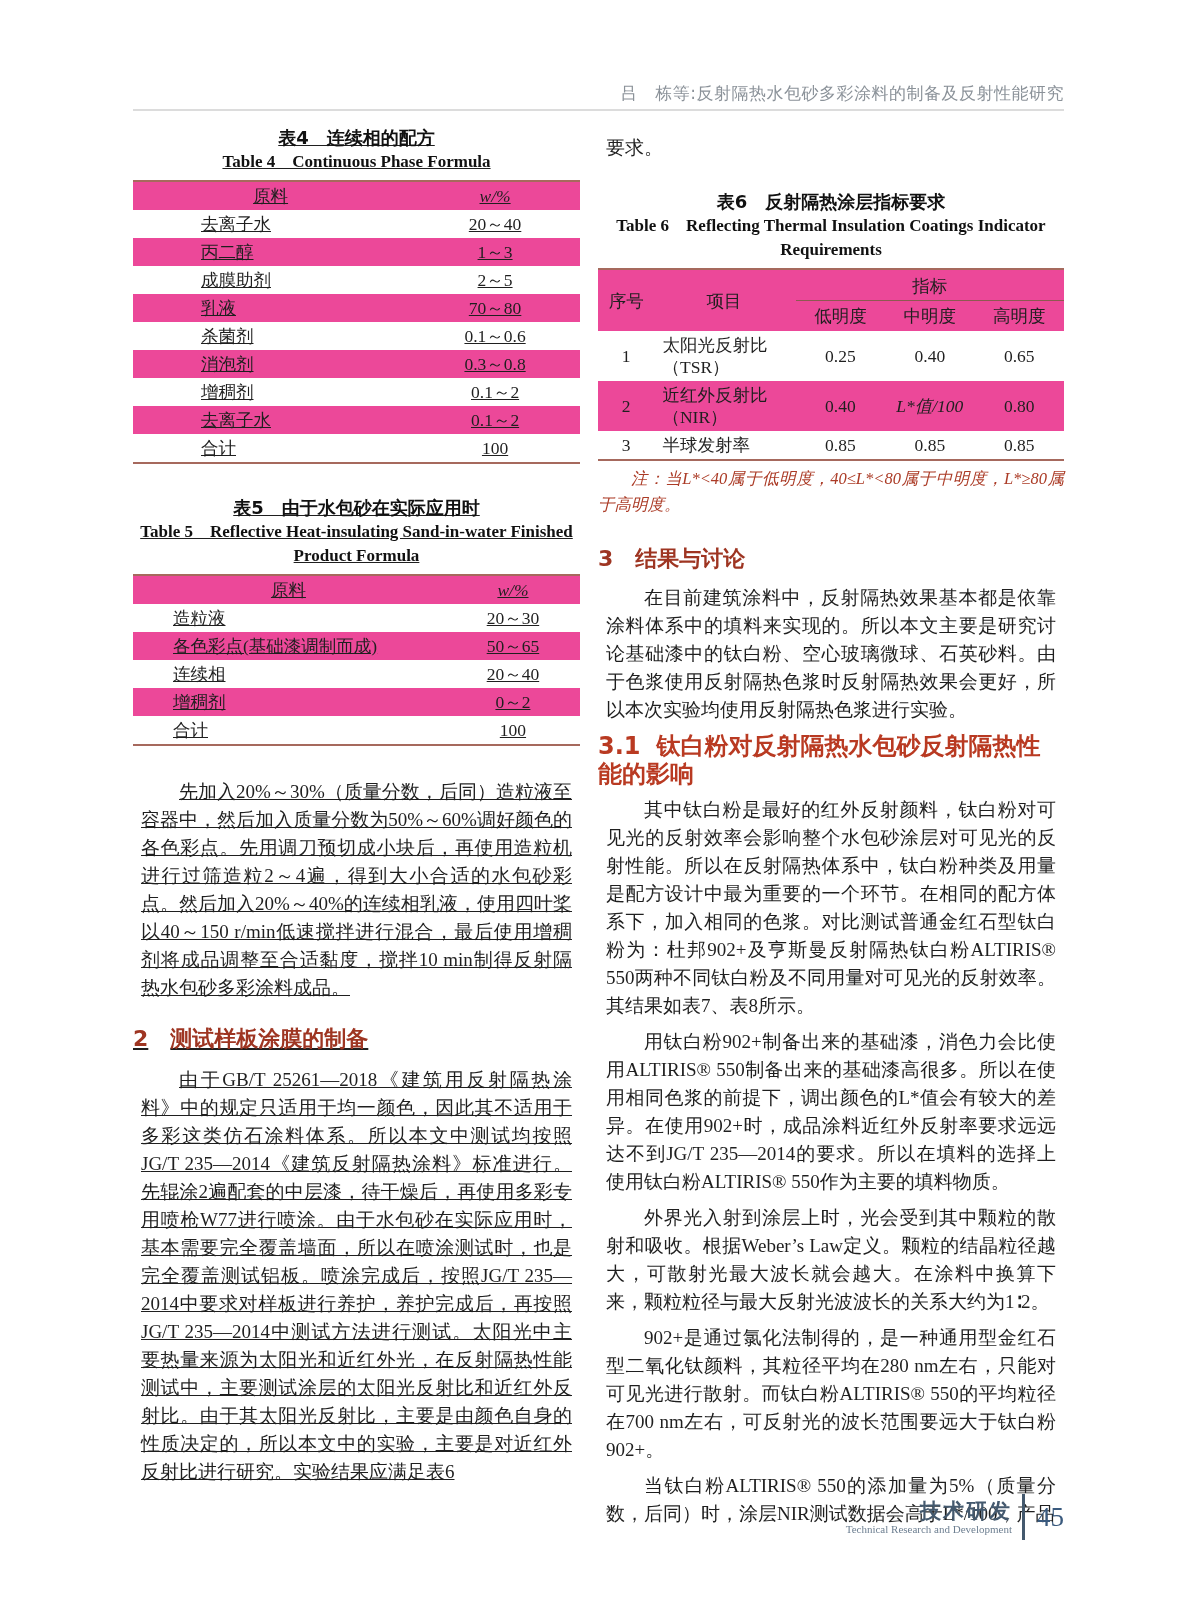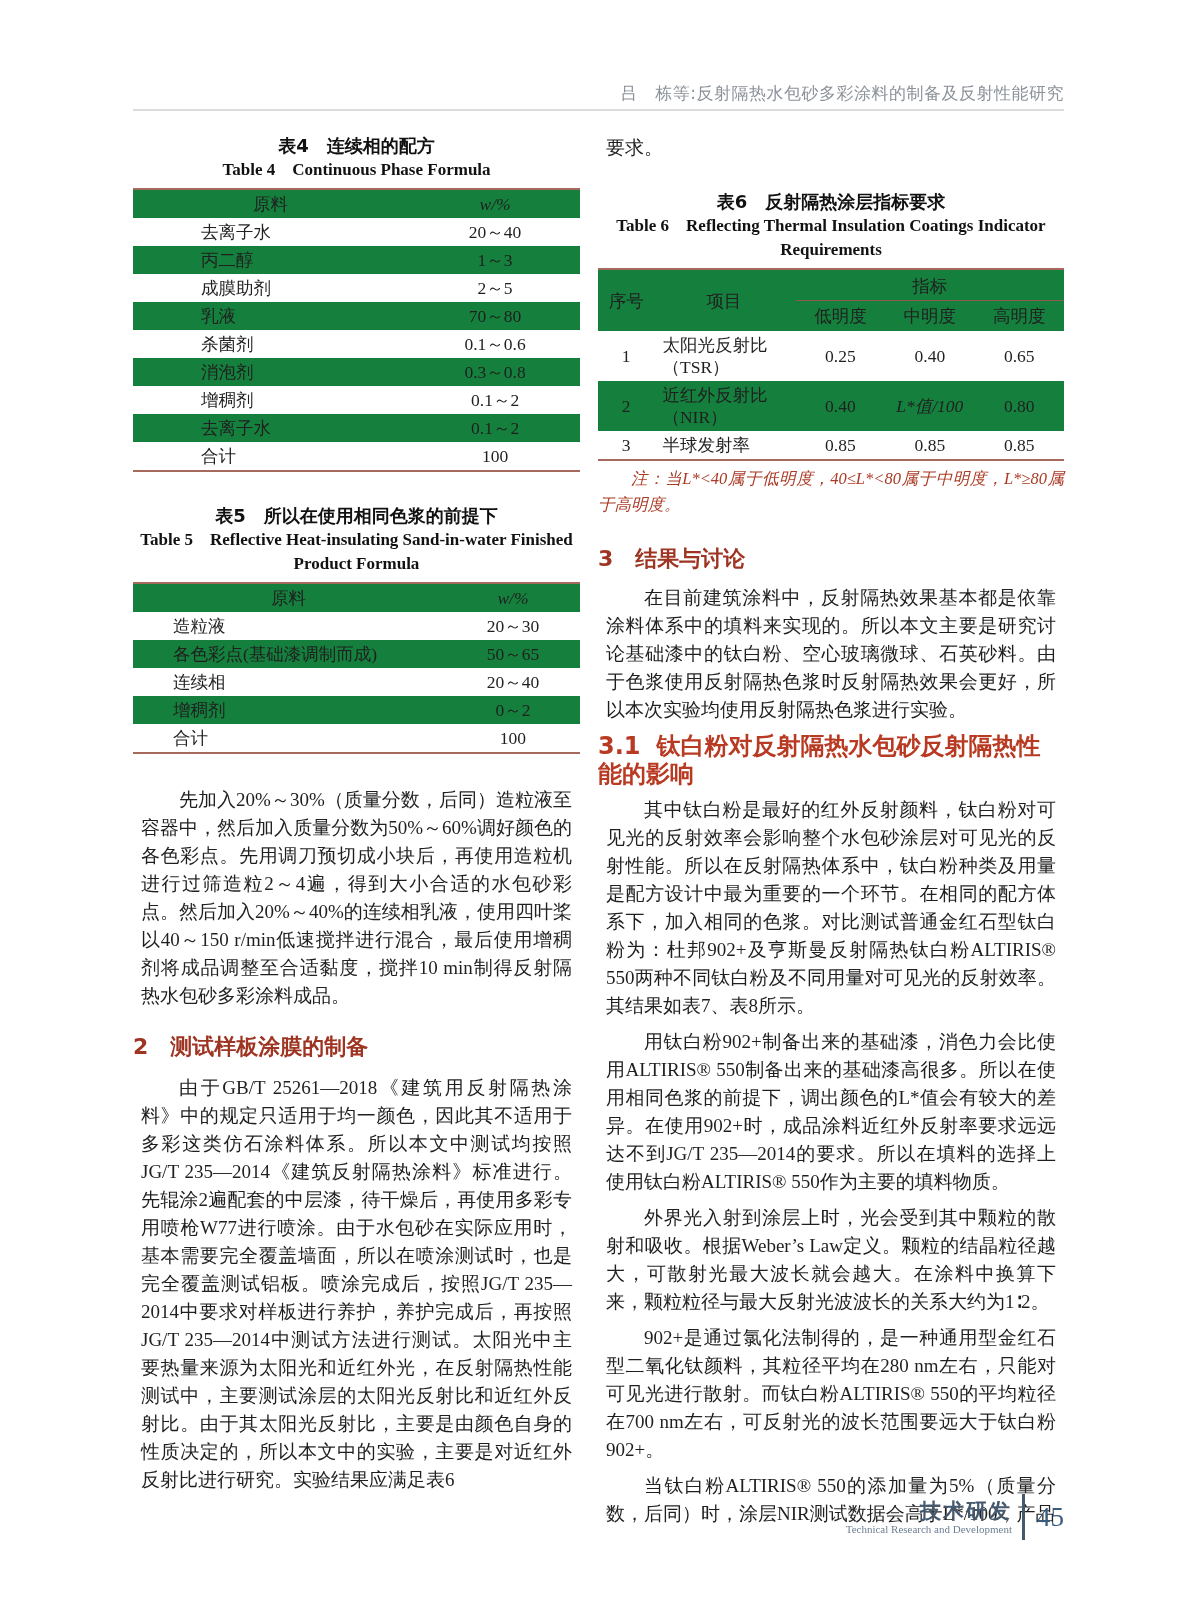--- a/index.html
+++ b/index.html
@@ -4,35 +4,35 @@
 <style>
   html,body{margin:0;padding:0;background:#ffffff;}
   .page{position:relative;width:1187px;height:1600px;background:#ffffff;overflow:hidden;
         font-family:"Liberation Serif","DejaVu Serif",serif;color:#1f1f1f;}
 
   
   .running-head{position:absolute;top:82px;left:133px;right:123px;text-align:right;
     font-size:17px;color:#8b9299;font-family:"DejaVu Sans","Liberation Sans",sans-serif;letter-spacing:.5px;}
   .head-rule{position:absolute;top:109px;left:133px;right:123px;border-top:2px solid #dcdcdc;}
 
-  .col-left{position:absolute;top:126px;left:133px;width:447px;}
+  .col-left{position:absolute;top:118px;left:133px;width:447px;text-decoration:underline;}
   .col-right{position:absolute;top:126px;left:598px;width:466px;}
 
   
   .tbl-title-cn{text-align:center;font-weight:bold;font-size:18px;line-height:24px;
      font-family:"DejaVu Sans","Liberation Sans",sans-serif;color:#111;}
   .tbl-title-en{text-align:center;font-weight:bold;font-size:17px;line-height:24px;
      font-family:"Liberation Serif","DejaVu Serif",serif;color:#111;}
 
   
   table.ftable{width:100%;border-collapse:collapse;margin-top:6px;
      border-top:2px solid #a6695d;border-bottom:2px solid #a6695d;
      font-size:17.5px;font-family:"Liberation Serif","DejaVu Serif",serif;}
   table.ftable td,table.ftable th{padding:3px 2px;font-weight:normal;line-height:22px;}
-  tr.pink{background:#15803d;}
+  tr.pink{background:#ec4899;}
   .t4 .c1{width:62%;text-align:left;padding-left:68px;}
   .t4 th.c1{text-align:center;padding-left:0;}
   .t4 .c2{width:38%;text-align:center;}
   .t5 .c1{width:70%;text-align:left;padding-left:40px;}
   .t5 th.c1{text-align:center;padding-left:0;}
   .t5 .c2{width:30%;text-align:center;}
   .ital{font-style:italic;}
 
   
   .t6 th,.t6 td{text-align:center;}
@@ -123,21 +123,21 @@
             <td class="c1">去离子水</td>
             <td class="c2">0.1～2</td>
           </tr>
         <tr>
             <td class="c1">合计</td>
             <td class="c2">100</td>
           </tr>
       </tbody>
     </table>
 
-    <div class="tbl-title-cn mt32">表5　所以在使用相同色浆的前提下</div>
+    <div class="tbl-title-cn mt32">表5　由于水包砂在实际应用时</div>
     <div class="tbl-title-en">Table 5　Reflective Heat-insulating Sand-in-water Finished Product Formula</div>
 
     <table class="ftable t5">
       <thead>
         <tr class="pink">
           <th class="c1">原料</th>
           <th class="c2 ital">w/%</th>
         </tr>
       </thead>
       <tbody>

